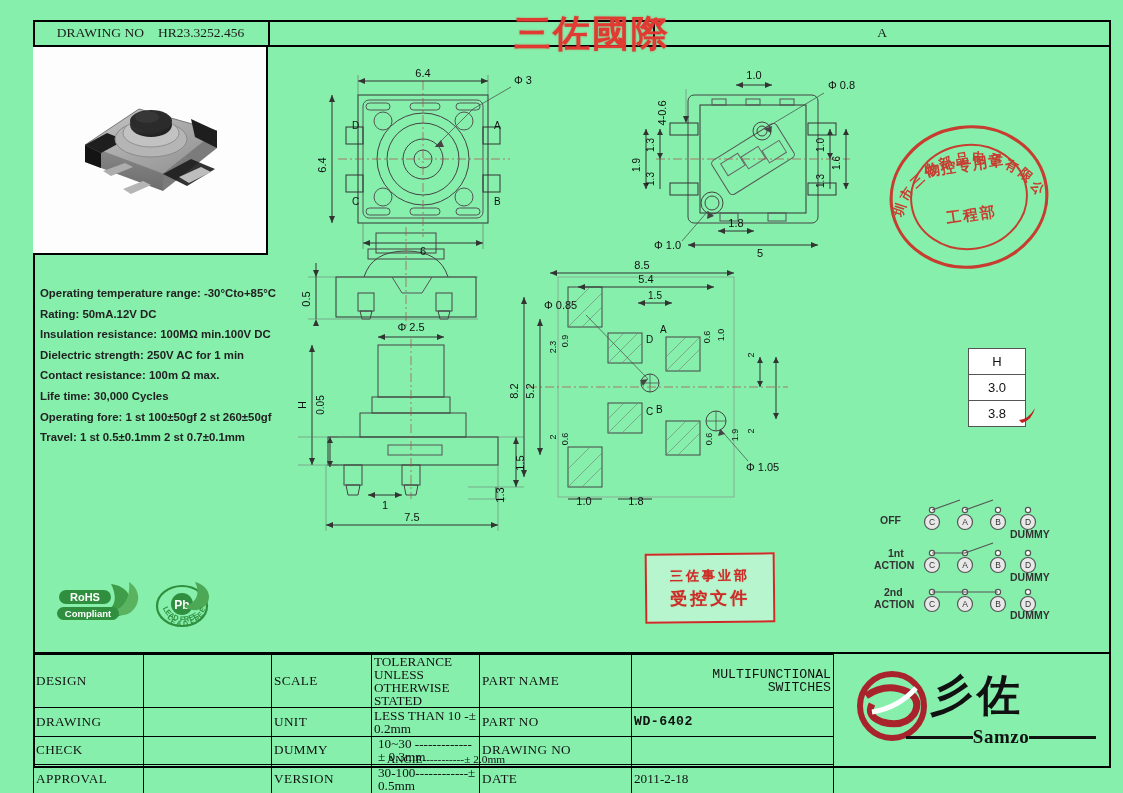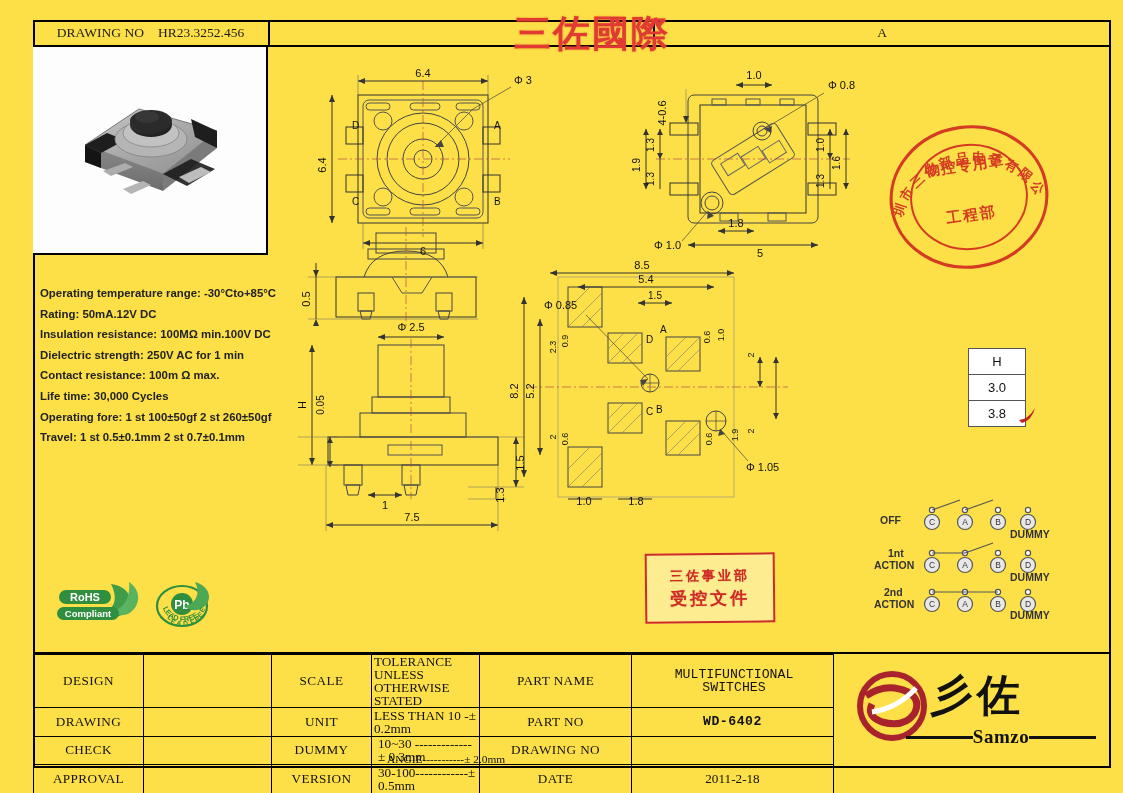--- a/index.html
+++ b/index.html
@@ -4,21 +4,21 @@
 <style>
   * { box-sizing: border-box; }
   html, body {
     margin: 0; padding: 0;
     background: #ffffff;
     font-family: "Liberation Serif", serif;
   }
   #page {
     position: relative;
     width: 1123px; height: 793px;
-    background: #fde047;
+    background: #86efac;
     overflow: hidden;
   }
 
   
   .frame {
     position: absolute;
     left: 33px; top: 20px;
     width: 1078px; height: 748px;
     border: 2px solid #000;
   }
@@ -171,21 +171,20 @@
     position: absolute;
     left: 0; top: 0;
     width: 800px; height: 114px;
     border-collapse: collapse;
     table-layout: fixed;
     font-family: "Liberation Serif", serif;
   }
   .tb-table td {
     border: 1px solid #000;
     font-size: 13.2px;
-    text-align: center;
     color: #111;
     padding: 0 2px;
     height: 28.5px;
   }
   .tb-lbl { font-size: 13.5px; letter-spacing: .4px; }
   .tb-tol { font-size: 11.4px; text-align: left !important; padding-left: 6px !important; line-height: 13px; }
   .tb-tol.ctr { text-align: right; padding-left: 2px !important; }
   .tb-val-red {
     color: #d31f1f;
     font-family: "Liberation Mono", monospace;

